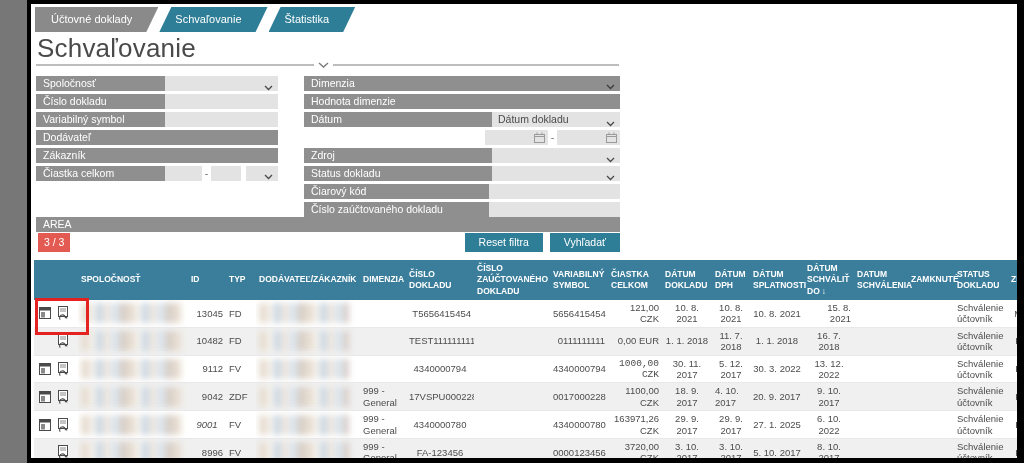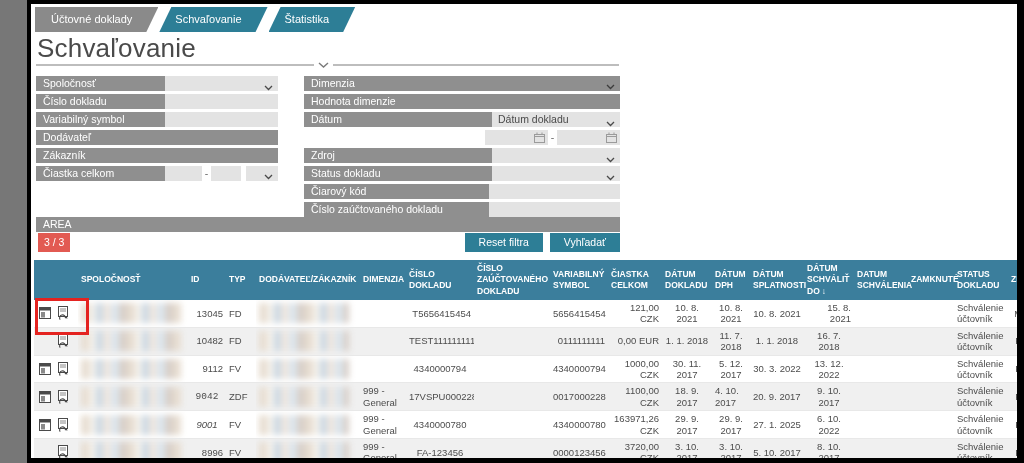--- a/index.html
+++ b/index.html
@@ -335,21 +335,21 @@
             </td>
             <td style="text-align: right;">9112</td>
             <td>FV</td>
             <td>
               <div class="blur blur-su"></div>
             </td>
             <td></td>
             <td style="text-align: center;">4340000794</td>
             <td style="text-align: center;"></td>
             <td style="text-align: center;">4340000794</td>
-            <td style="text-align: right;">1000,00 CZK</td>
+            <td style="text-align: right; font-family: Liberation Mono, monospace;">1000,00 CZK</td>
             <td style="text-align: center;">30. 11. 2017</td>
             <td style="text-align: center;">5. 12. 2017</td>
             <td style="text-align: center;">30. 3. 2022</td>
             <td style="text-align: center;">13. 12. 2022</td>
             <td style="text-align: center;"></td>
             <td style="text-align: center;"></td>
             <td>Schválenie účtovník</td>
             <td style="text-align: center;">PDF</td>
           </tr>
           <tr>
@@ -365,21 +365,21 @@
                     <line x1="4" y1="3" x2="10" y2="3" stroke="#8a8a8a"></line>
                     <line x1="4" y1="5" x2="10" y2="5" stroke="#8a8a8a"></line>
                     <path d="M4.2,13.7 a3,3 0 1 1 5.4,-1.6" fill="none" stroke="#4a4a4a" stroke-width="1.1"></path>
                     <polygon points="10.6,10.2 8.4,12.0 11.6,12.6" fill="#4a4a4a"></polygon>
                   </svg></span>
               </div>
             </td>
             <td>
               <div class="blur blur-co"></div>
             </td>
-            <td style="text-align: center; font-family: Liberation Mono, monospace;">9042</td>
+            <td style="text-align: right;">9042</td>
             <td>ZDF</td>
             <td>
               <div class="blur blur-su"></div>
             </td>
             <td>999 - General</td>
             <td style="text-align: center;">17VSPU000228</td>
             <td style="text-align: center;"></td>
             <td style="text-align: center;">0017000228</td>
             <td style="text-align: right;">1100,00 CZK</td>
             <td style="text-align: center;">18. 9. 2017</td>

